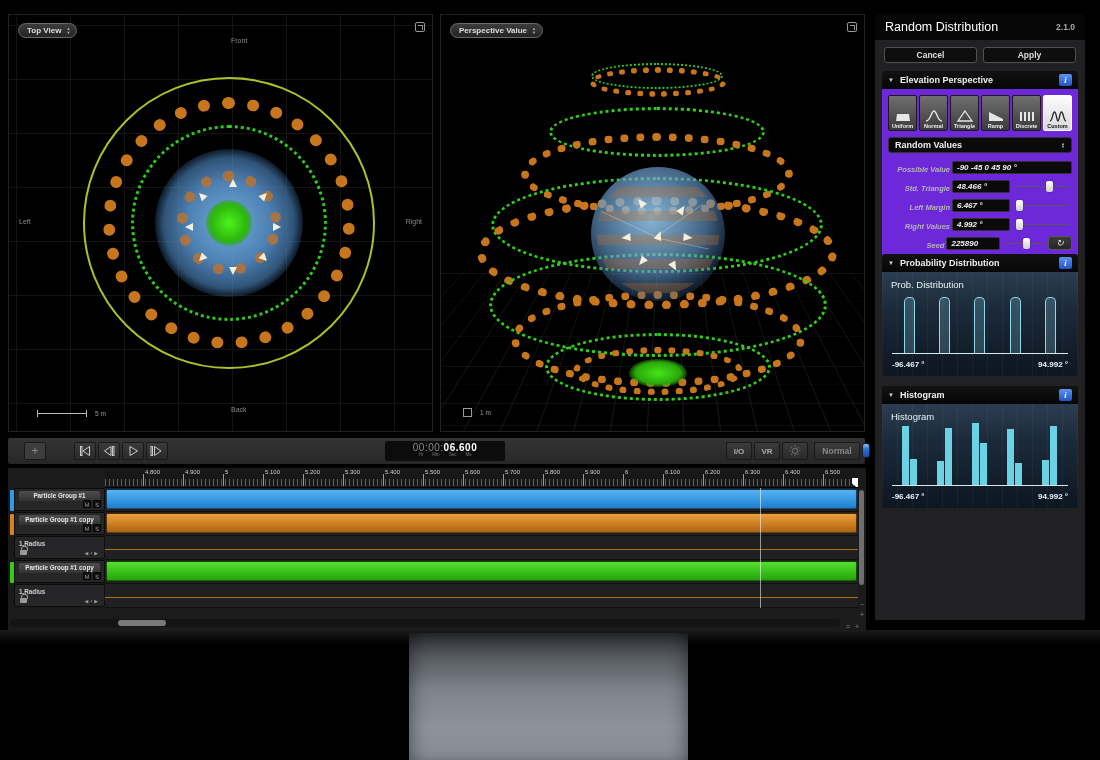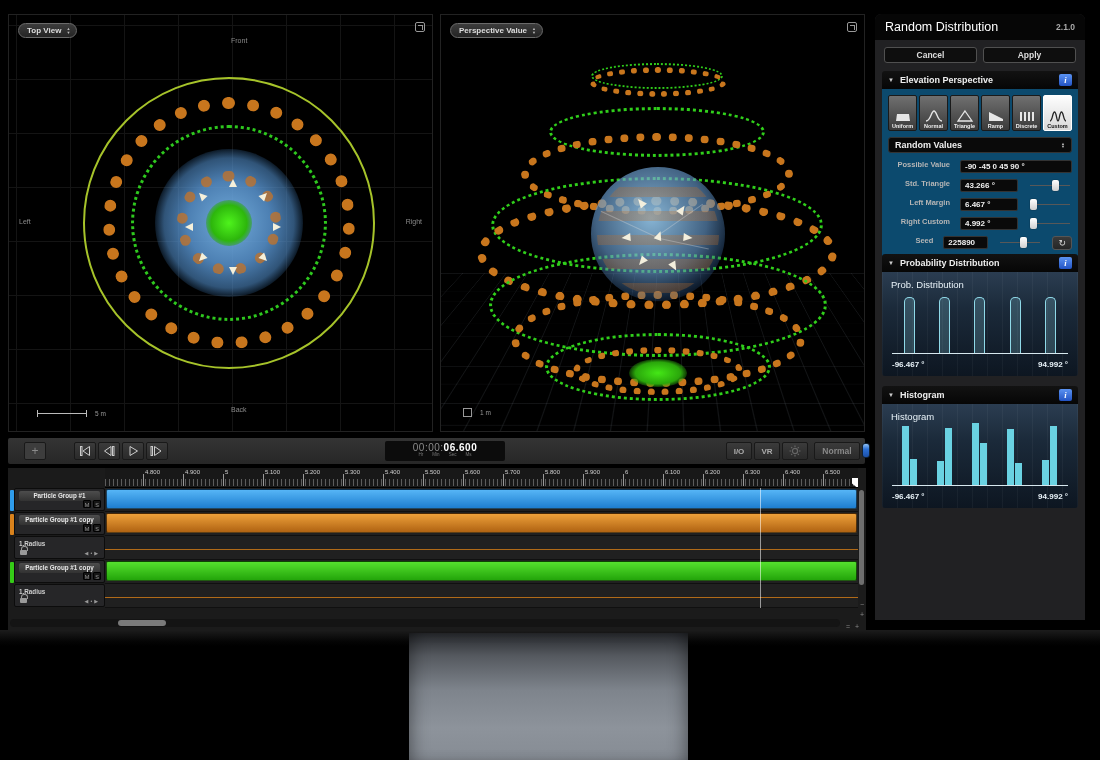--- a/index.html
+++ b/index.html
@@ -70,36 +70,36 @@
     border:1px solid #505050; border-radius:3px; color:#ddd; font-size:8.5px; font-weight:bold;
     text-align:center; line-height:14px; }
   .section { position:absolute; left:7px; width:196px; }
   .sec-header { height:18px; background:linear-gradient(180deg,#121212,#060606); border-radius:3px 3px 0 0;
     display:flex; align-items:center; padding:0 6px; gap:6px; }
   .sec-tri { font-size:6px; color:#ccc; }
   .sec-title { flex:1; font-size:9px; font-weight:bold; color:#eee; }
   .info-btn { width:13px; height:12px; border-radius:2px;
     background:linear-gradient(180deg,#5b93f2,#2253c4); color:#fff; font-size:8.5px; font-weight:bold;
     font-family:"Liberation Serif",serif; font-style:italic; text-align:center; line-height:12px; }
-  .sec-body { background:#0c4a6e; border-radius:0 0 3px 3px; padding:6px; }
+  .sec-body { background:#6d28d9; border-radius:0 0 3px 3px; padding:6px; }
 
   .dist-row { display:flex; gap:2px; margin-bottom:6px; }
   .dist-btn { flex:1; height:36px; background:linear-gradient(180deg,#707070,#3a3a3a);
     border:1px solid #1a1a1a; border-radius:2px; display:flex; flex-direction:column;
     align-items:center; justify-content:flex-end; padding-bottom:1px; }
   .dist-btn svg { margin-bottom:1px; }
   .dist-btn .dlabel { font-size:5.5px; color:#eee; font-weight:bold; }
   .dist-btn.selected { background:linear-gradient(180deg,#fdfdfd,#d9d9d9); border-color:#fff; }
   .dist-btn.selected .dlabel { color:#111; }
 
   .dropdown { height:16px; background:#0a0a0a; border:1px solid #333; border-radius:3px;
     display:flex; align-items:center; justify-content:space-between; padding:0 6px; margin-bottom:7px; }
   .dropdown .dd-label { font-size:9px; font-weight:bold; color:#eee; }
 
-  .field-row { display:flex; align-items:flex-start; height:14px; margin-bottom:5px; gap:10px; }
+  .field-row { display:flex; align-items:flex-end; height:14px; margin-bottom:5px; gap:2px;font-style:italic; }
   .field-label { width:62px; text-align:right; font-size:7.5px; color:#b5b5b5; font-weight:bold; }
   .value-box { height:13px; background:#0a0a0a; border:1px solid #333; border-radius:2px;
     font-size:8px; color:#f0f0f0; font-weight:bold; padding:0 4px; line-height:12px;
     white-space:nowrap; overflow:hidden; }
   .vb-wide { flex:1; } .vb-small { width:58px; }
   .slider { position:relative; flex:1; height:13px; }
   .slider .track { position:absolute; left:2px; right:2px; top:6px; height:1px; background:#585858; }
   .slider .thumb { position:absolute; top:1px; width:7px; height:11px; background:linear-gradient(180deg,#fff,#cfcfcf);
     border-radius:2px; margin-left:-3px; box-shadow:0 0 1px #000; }
   .refresh-btn { width:26px; height:14px; background:linear-gradient(180deg,#3a3a3a,#262626);
@@ -325,36 +325,36 @@
             <span>▼</span>
           </span>
       </div>
 
       <div class="field-row">
         <span class="field-label">Possible Value</span>
         <span class="value-box vb-wide">-90 -45 0 45 90 °</span>
       </div>
       <div class="field-row">
         <span class="field-label">Std. Triangle</span>
-        <span class="value-box vb-small">43.266 °</span>
+        <span class="value-box vb-small">48.466 °</span>
         <span class="slider">
             <span class="track"></span>
             <span class="thumb" style="left: 62%;"></span>
           </span>
       </div>
       <div class="field-row">
         <span class="field-label">Left Margin</span>
         <span class="value-box vb-small">6.467 °</span>
         <span class="slider">
             <span class="track"></span>
             <span class="thumb" style="left: 12%;"></span>
           </span>
       </div>
       <div class="field-row">
-        <span class="field-label">Right Custom</span>
+        <span class="field-label">Right Values</span>
         <span class="value-box vb-small">4.992 °</span>
         <span class="slider">
             <span class="track"></span>
             <span class="thumb" style="left: 12%;"></span>
           </span>
       </div>
       <div class="field-row" style="margin-bottom:2px">
         <span class="field-label">Seed</span>
         <span class="value-box vb-small">225890</span>
         <span class="slider" style="flex:0 0 44px">

